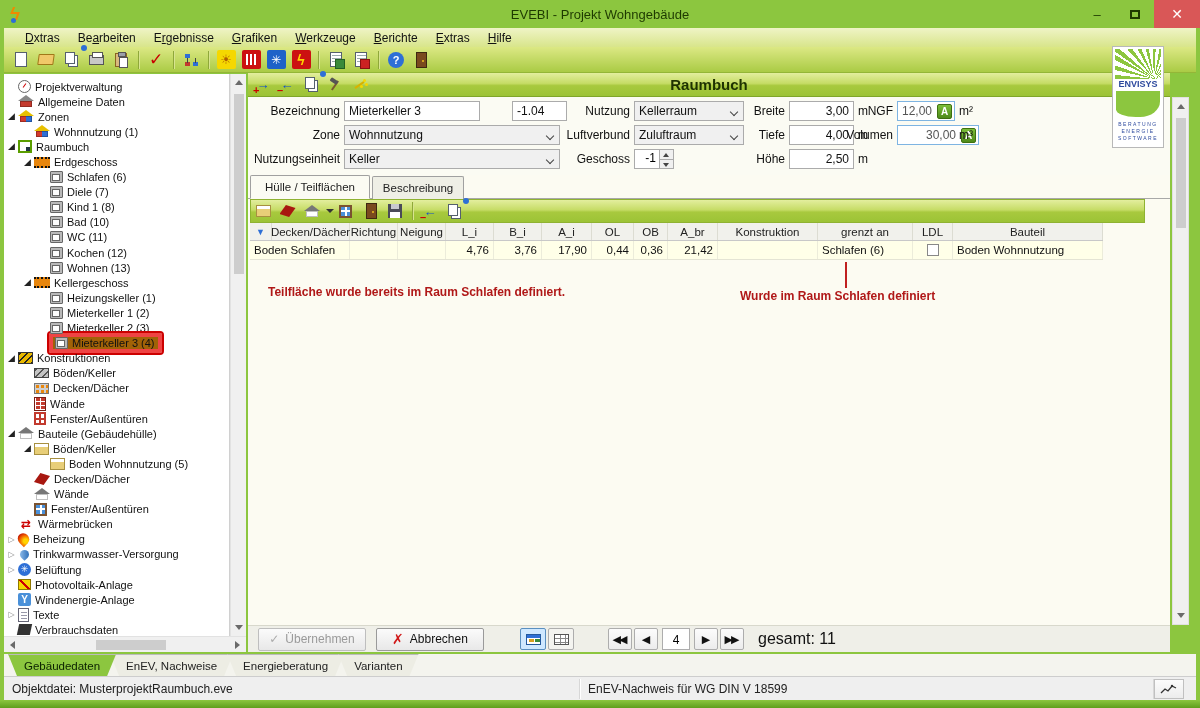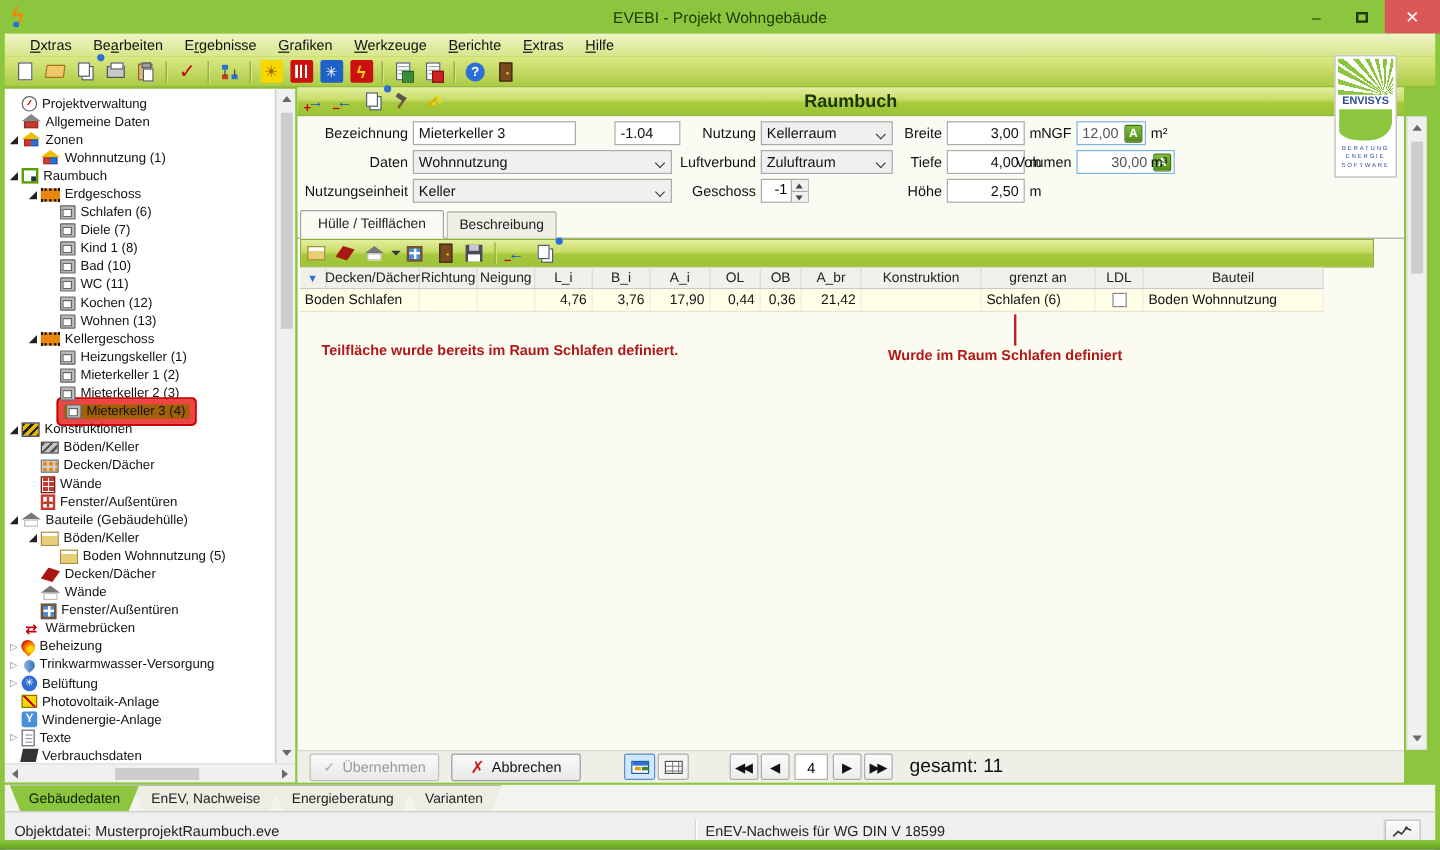--- a/index.html
+++ b/index.html
@@ -197,21 +197,21 @@
   .envisys{position:absolute;left:1112px;top:46px;width:52px;height:102px;background:#fff;border:1px solid #B8B8B8;display:flex;flex-direction:column;align-items:center;overflow:hidden;}
   .rays{width:46px;height:30px;background:repeating-conic-gradient(from -55deg at 85% 100%,#8CC63F 0 6deg,#fff 6deg 13deg);margin-top:2px;}
   .ebrand{font-size:9px;font-weight:bold;color:#2E4A9E;letter-spacing:0;}
   .ewave{width:44px;height:26px;background:#8CC63F;border-radius:0 0 45% 45%/0 0 60% 30%;margin-top:2px;}
   .etag{margin-top:4px;font-size:5px;color:#2E4A9E;letter-spacing:1.5px;text-align:center;line-height:7px;}
 
   
   .bottomtabs{position:absolute;left:4px;top:654px;width:1192px;height:22px;background:#F4F4EE;display:flex;padding-left:4px;}
   .btab{height:22px;display:flex;align-items:center;justify-content:center;font-size:11.5px;padding:0 16px;margin-right:-6px;clip-path:polygon(0 0,100% 0,calc(100% - 9px) 100%,9px 100%);background:#EDEDE4;color:#222;border-top:1px solid #BBB;}
   .btab.active{background:#8CC63F;font-weight:normal;color:#0A2000;z-index:2;}
-  .statusbar{position:absolute;left:4px;top:676px;width:1192px;height:32px;background:#EFEFEF;border-top:1px solid #CDCDCD;display:flex;align-items:center;font-size:12px;color:#222;}
+  .statusbar{position:absolute;left:4px;top:676px;width:1192px;height:24px;background:#EFEFEF;border-top:1px solid #CDCDCD;display:flex;align-items:center;font-size:12px;color:#222;}
   .ssec{height:20px;display:flex;align-items:center;padding:0 8px;border-right:1px solid #D7D7D7;box-shadow:1px 0 0 #fff;}
   .s1{width:576px;}
   .s2{flex:1;}
   .schart{width:30px;height:20px;border:1px solid #C0C0C0;background:linear-gradient(#FCFCFC,#ECECEC);display:flex;align-items:center;justify-content:center;margin-right:12px;}
   .bottomedge{position:absolute;left:0;top:700px;width:1200px;height:8px;background:linear-gradient(#8CC63F,#5F9E1C);}
 </style>
 </head>
 <body>
 
 <div id="app">
@@ -528,21 +528,21 @@
       <span class="flabel" style="left:497px;top:4px;width:40px;">Breite</span>
       <input class="tinput num" style="left: 541px; top: 4px; width: 65px;" value="3,00">
       <span class="unit" style="left:610px;top:4px;">m</span>
       <span class="flabel" style="left:605px;top:4px;width:40px;">NGF</span>
       <div class="autowrap" style="left:649px;top:4px;width:58px;">
           <span class="val">12,00</span>
           <span class="abtn">A</span>
         </div>
       <span class="unit" style="left:711px;top:4px;">m²</span>
 
-      <span class="flabel" style="left:20px;top:28px;width:72px;">Daten</span>
+      <span class="flabel" style="left:20px;top:28px;width:72px;">Zone</span>
       <div class="dd" style="left:96px;top:28px;width:216px;">
           <span>Wohnnutzung</span>
         </div>
       <span class="flabel" style="left:302px;top:28px;width:80px;">Luftverbund</span>
       <div class="dd" style="left:386px;top:28px;width:110px;">
           <span>Zuluftraum</span>
         </div>
       <span class="flabel" style="left:497px;top:28px;width:40px;">Tiefe</span>
       <input class="tinput num" style="left: 541px; top: 28px; width: 65px;" value="4,00">
       <span class="unit" style="left:610px;top:28px;">m</span>

